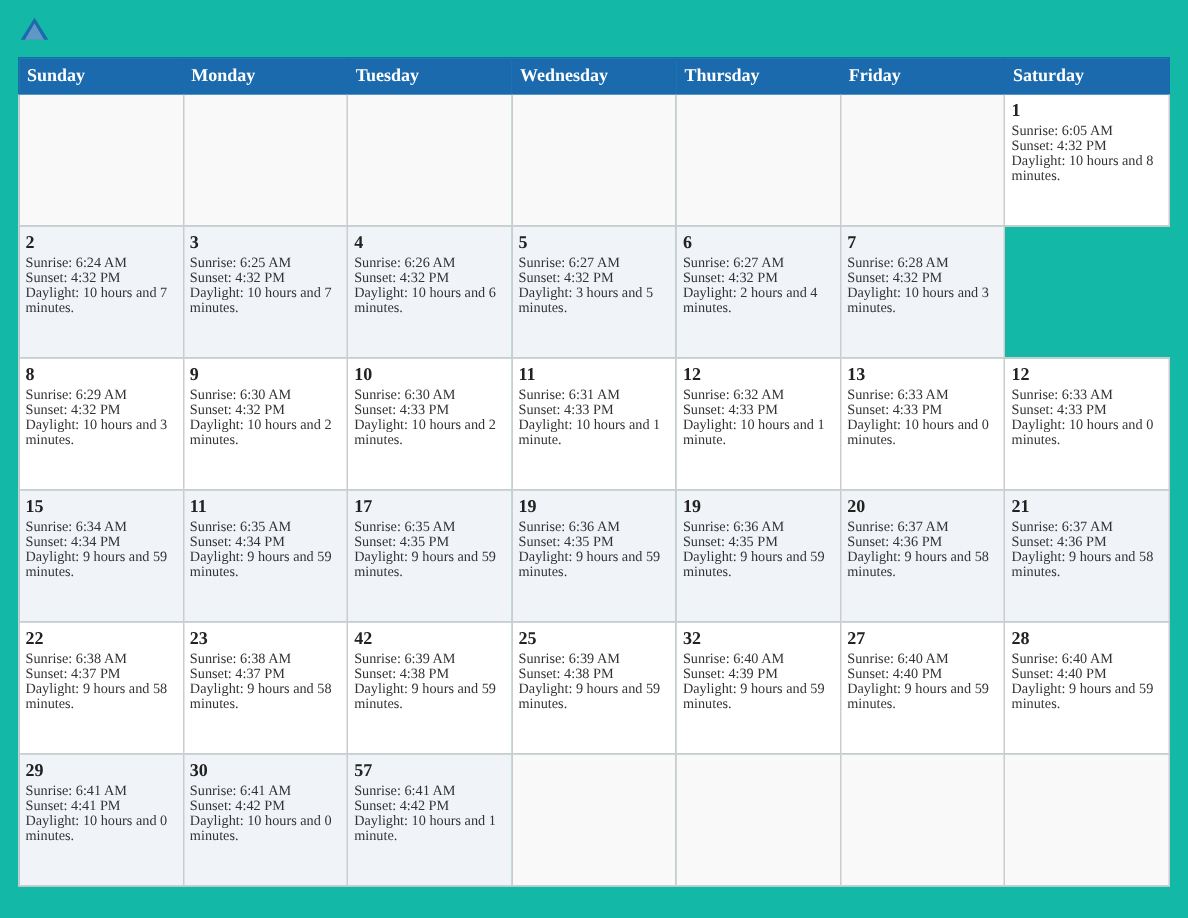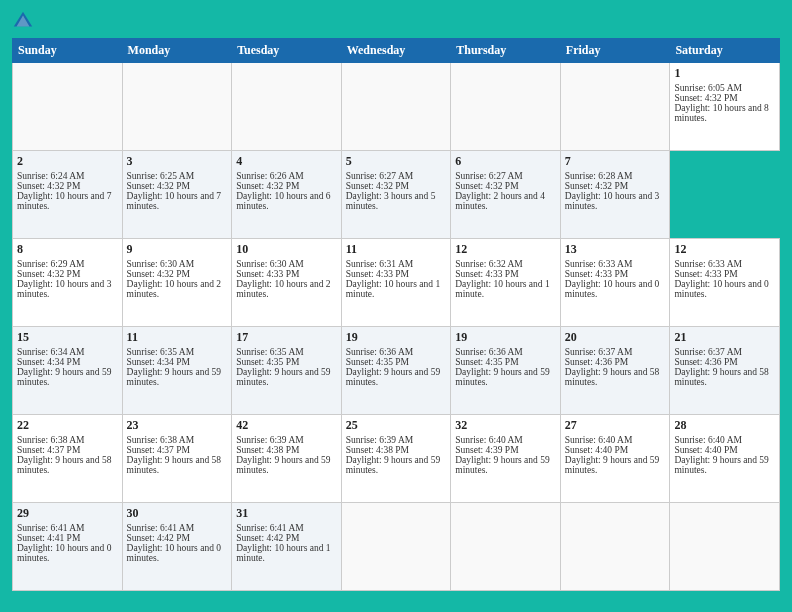--- a/index.html
+++ b/index.html
@@ -252,21 +252,21 @@
         </tr>
         <tr>
           <td><span class="day-num">29</span>
         <span>Sunrise: 6:41 AM</span><br>
         <span>Sunset: 4:41 PM</span><br>
         <span>Daylight: 10 hours and 0 minutes.</span></td>
           <td><span class="day-num">30</span>
         <span>Sunrise: 6:41 AM</span><br>
         <span>Sunset: 4:42 PM</span><br>
         <span>Daylight: 10 hours and 0 minutes.</span></td>
-          <td><span class="day-num">31</span>
+          <td><span class="day-num">57</span>
         <span>Sunrise: 6:41 AM</span><br>
         <span>Sunset: 4:42 PM</span><br>
         <span>Daylight: 10 hours and 1 minute.</span></td>
           <td class="empty-cell"></td>
           <td class="empty-cell"></td>
           <td class="empty-cell"></td>
           <td class="empty-cell"></td>
         </tr>
       </tbody>
   </table>

